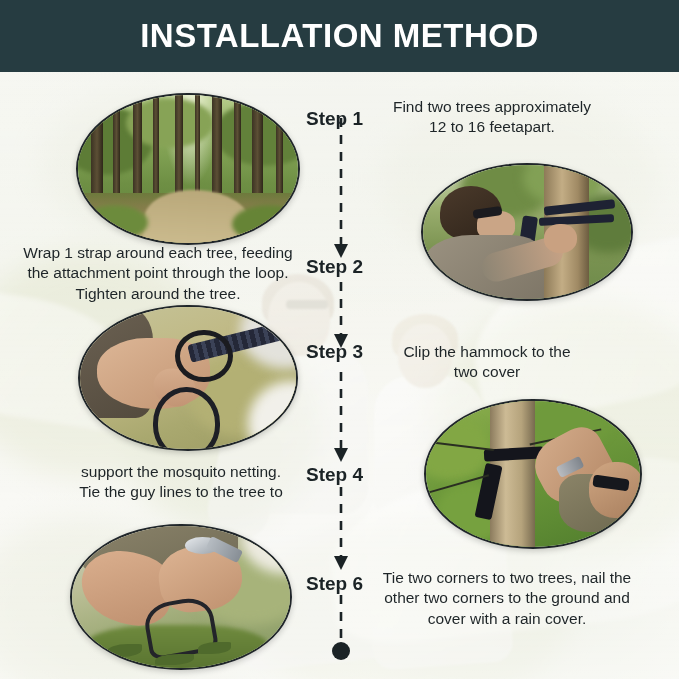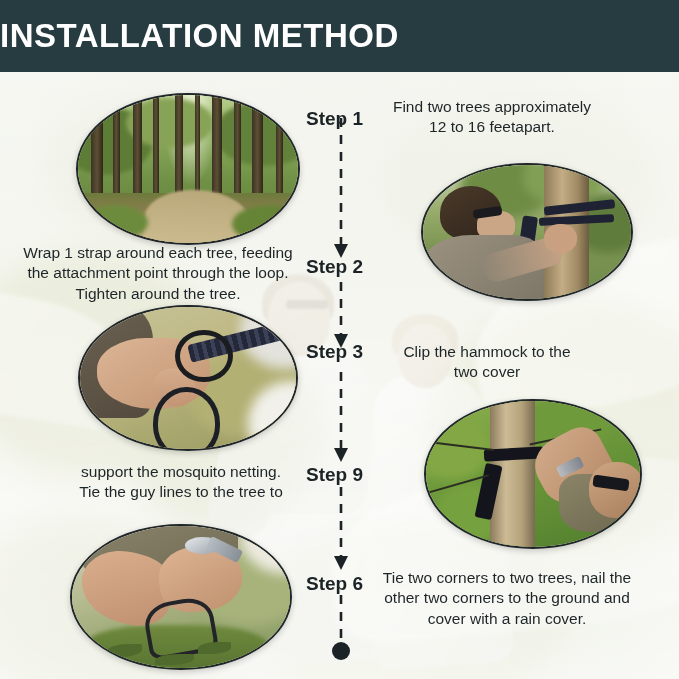--- a/index.html
+++ b/index.html
@@ -134,21 +134,21 @@
     background: linear-gradient(180deg, rgba(255,255,255,.55) 0%, rgba(255,255,255,.38) 45%, rgba(255,255,255,.62) 100%);
   }
 
   
   .header {
     position: absolute;
     left: 0; top: 0;
     width: 679px; height: 72px;
     display: flex;
     align-items: center;
-    justify-content: flex-start;
+    justify-content: center;
     z-index: 40;
   }
   .header-title {
     color: #ffffff;
     font-size: 33px;
     font-weight: bold;
     letter-spacing: .5px;
     font-family: "Liberation Sans", sans-serif;
   }
 
@@ -414,21 +414,21 @@
   <div class="step-label" style="left:306px; top:341px;">Step 3</div>
   <div class="step-text" style="left:384px; top:342px; width:206px;">
     <div>Clip the hammock to the</div>
     <div>two cover</div>
   </div>
 
   <div class="step-text" style="left:58px; top:462px; width:246px;">
     <div>support the mosquito netting.</div>
     <div>Tie the guy lines to the tree to</div>
   </div>
-  <div class="step-label" style="left:306px; top:464px;">Step 9</div>
+  <div class="step-label" style="left:306px; top:464px;">Step 4</div>
   <div class="photo" style="left:424px; top:399px; width:214px; height:146px;">
     <div class="scene">
       <div class="s4-bg"></div>
       <div class="s4-leaf" style="left:-6%;top:10%;width:36%;height:44%;"></div>
       <div class="s4-leaf" style="left:46%;top:-6%;width:40%;height:40%;background:#6f9a3c;"></div>
       <div class="s4-leaf" style="left:4%;top:56%;width:34%;height:42%;background:#76a13f;"></div>
       <div class="s4-trunk"></div>
       <div class="s4-strap" style="left:27%;top:32%;width:28%;height:8%;transform:rotate(-3deg);"></div>
       <div class="s4-strap" style="left:25%;top:43%;width:8%;height:38%;transform:rotate(12deg);"></div>
       <div class="s4-line" style="left:0%;top:30%;width:32%;transform:rotate(7deg);"></div>

